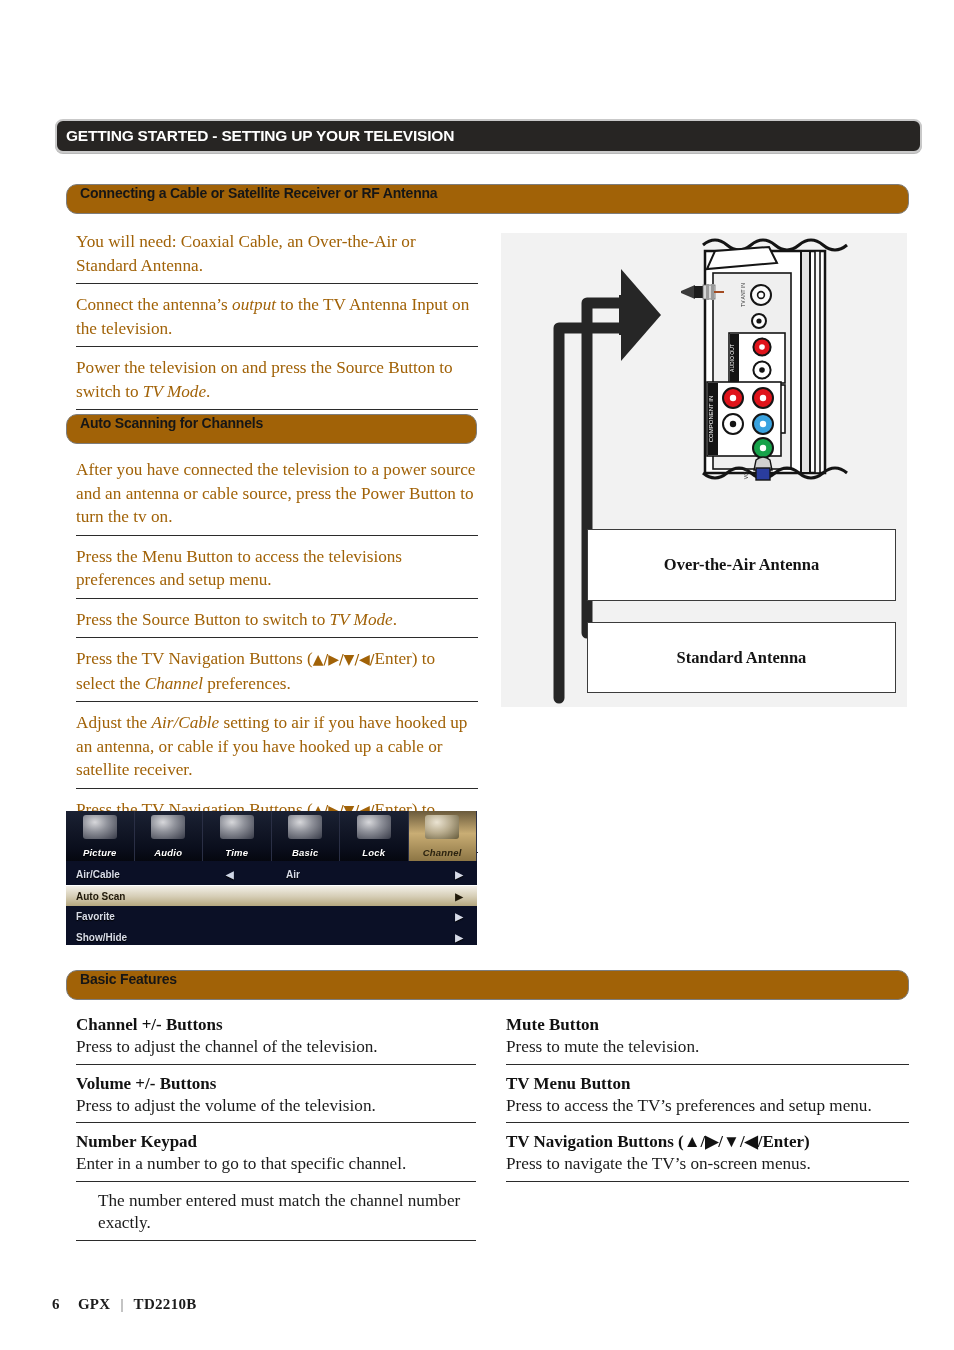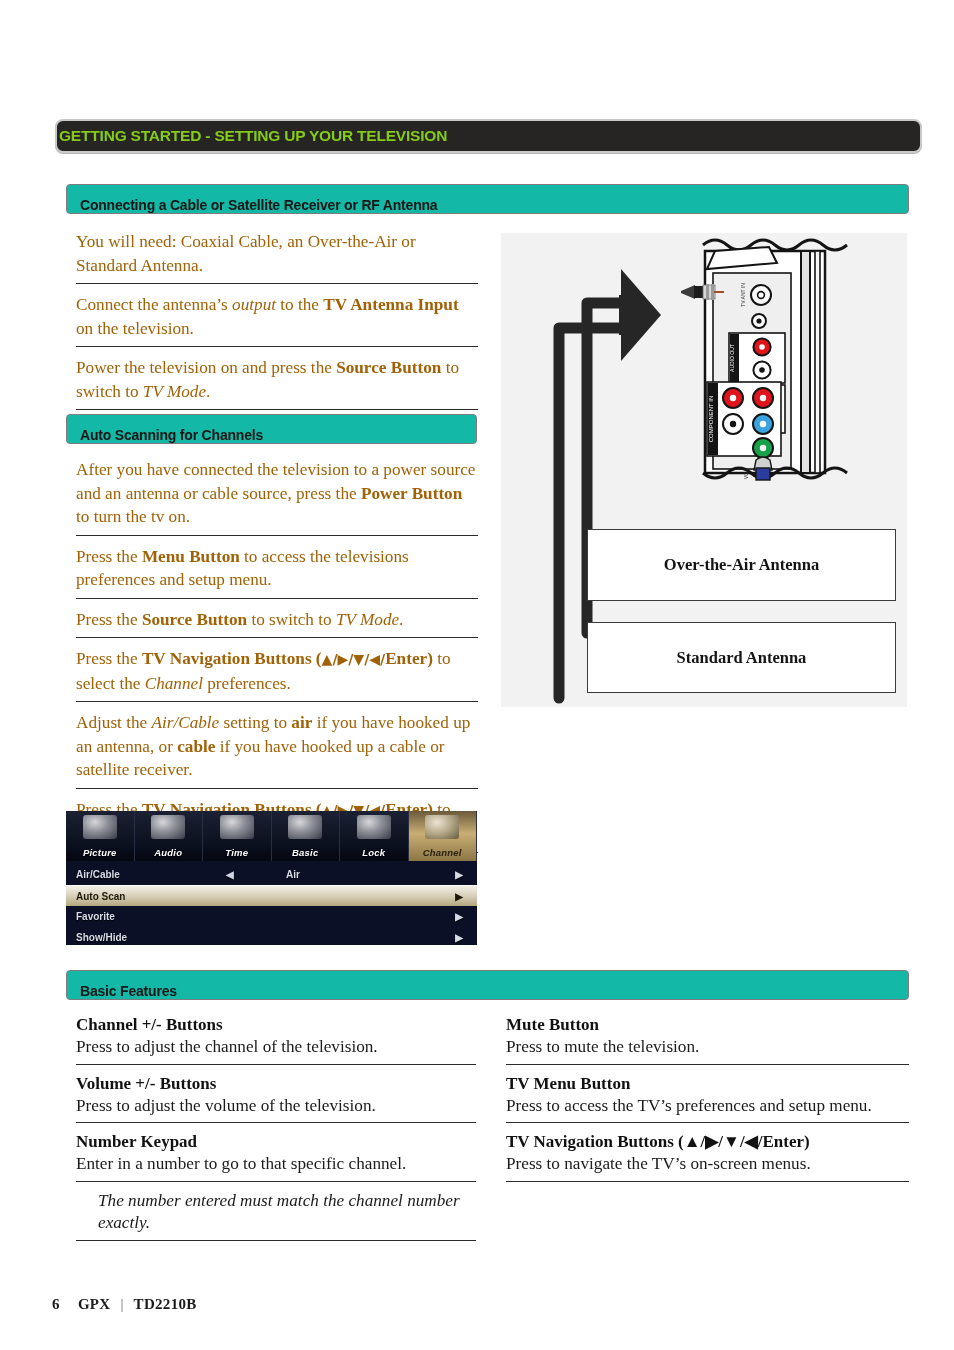--- a/index.html
+++ b/index.html
@@ -27,33 +27,33 @@
     border-radius: 8px;
     border: 2px solid #c9c9c9;
     box-shadow: 0 1px 0 #b8b8b8;
     display: flex; align-items: center;
   }
   .section-bar .label {
     font-family: "Liberation Sans", sans-serif;
     font-weight: bold;
     font-size: 15.5px;
     letter-spacing: -0.2px;
-    color: #84cc16;
-    padding-left: 2px;
+    color: #ffffff;
+    padding-left: 9px;
     white-space: nowrap;
   }
 
   
   .sub-bar {
     position: absolute;
     height: 30px;
-    background: #14b8a6;
+    background: #a16207;
     border: 1.5px solid #7d7d7d;
-    border-radius: 4px;
-    display: flex; align-items: flex-end;
+    border-radius: 11px;
+    display: flex; align-items: flex-start;
   }
   .sub-bar .label {
     font-family: "Liberation Sans", sans-serif;
     font-weight: bold;
     font-size: 14px;
     letter-spacing: -0.2px;
     color: #161616;
     padding-left: 13px;
     white-space: nowrap;
   }
@@ -65,21 +65,21 @@
   .para-list { position: absolute; }
   .para {
     border-bottom: 1.1px solid #2b2b2b;
     padding: 0 0 6px 0;
     margin-bottom: 9px;
     font-size: 17.2px;
     line-height: 23.5px;
     color: #a16207;
   }
   .para:first-child { padding-top: 0; }
-  .para b  { font-weight: bold; text-align: right; }
+  .para b  { font-weight: normal; text-align: right; }
   .para i  { font-style: italic; }
   .nav-arrows { font-family: "DejaVu Sans", sans-serif; font-size: 14px; }
 
   #block-connecting { left: 76px; top: 230px; width: 402px; }
   #block-autoscan   { left: 76px; top: 458px; width: 402px; }
 
   
   .diagram {
     position: absolute;
     left: 501px; top: 233px;
@@ -167,21 +167,21 @@
 
   
   .feat-list { position: absolute; }
   .feat {
     border-bottom: 1.1px solid #2b2b2b;
     padding-bottom: 5px;
     margin-bottom: 8px;
   }
   .feat .ft { font-weight: bold; font-size: 17px; line-height: 22px; color: #121212; }
   .feat .fd { font-size: 17.2px; line-height: 22.5px; color: #1b1b1b; }
-  .feat.note .fd { font-style: italic; padding-left: 22px; margin-top: 8px; }
+  .feat.note .fd { padding-left: 22px; margin-top: 8px; }
   #feat-left  { left: 76px; top: 1014px; width: 400px; }
   #feat-right { left: 506px; top: 1014px; width: 403px; }
 
   
   .footer {
     position: absolute;
     left: 52px; top: 1296px;
     font-weight: bold;
     font-size: 15px;
     color: #1b1b1b;

